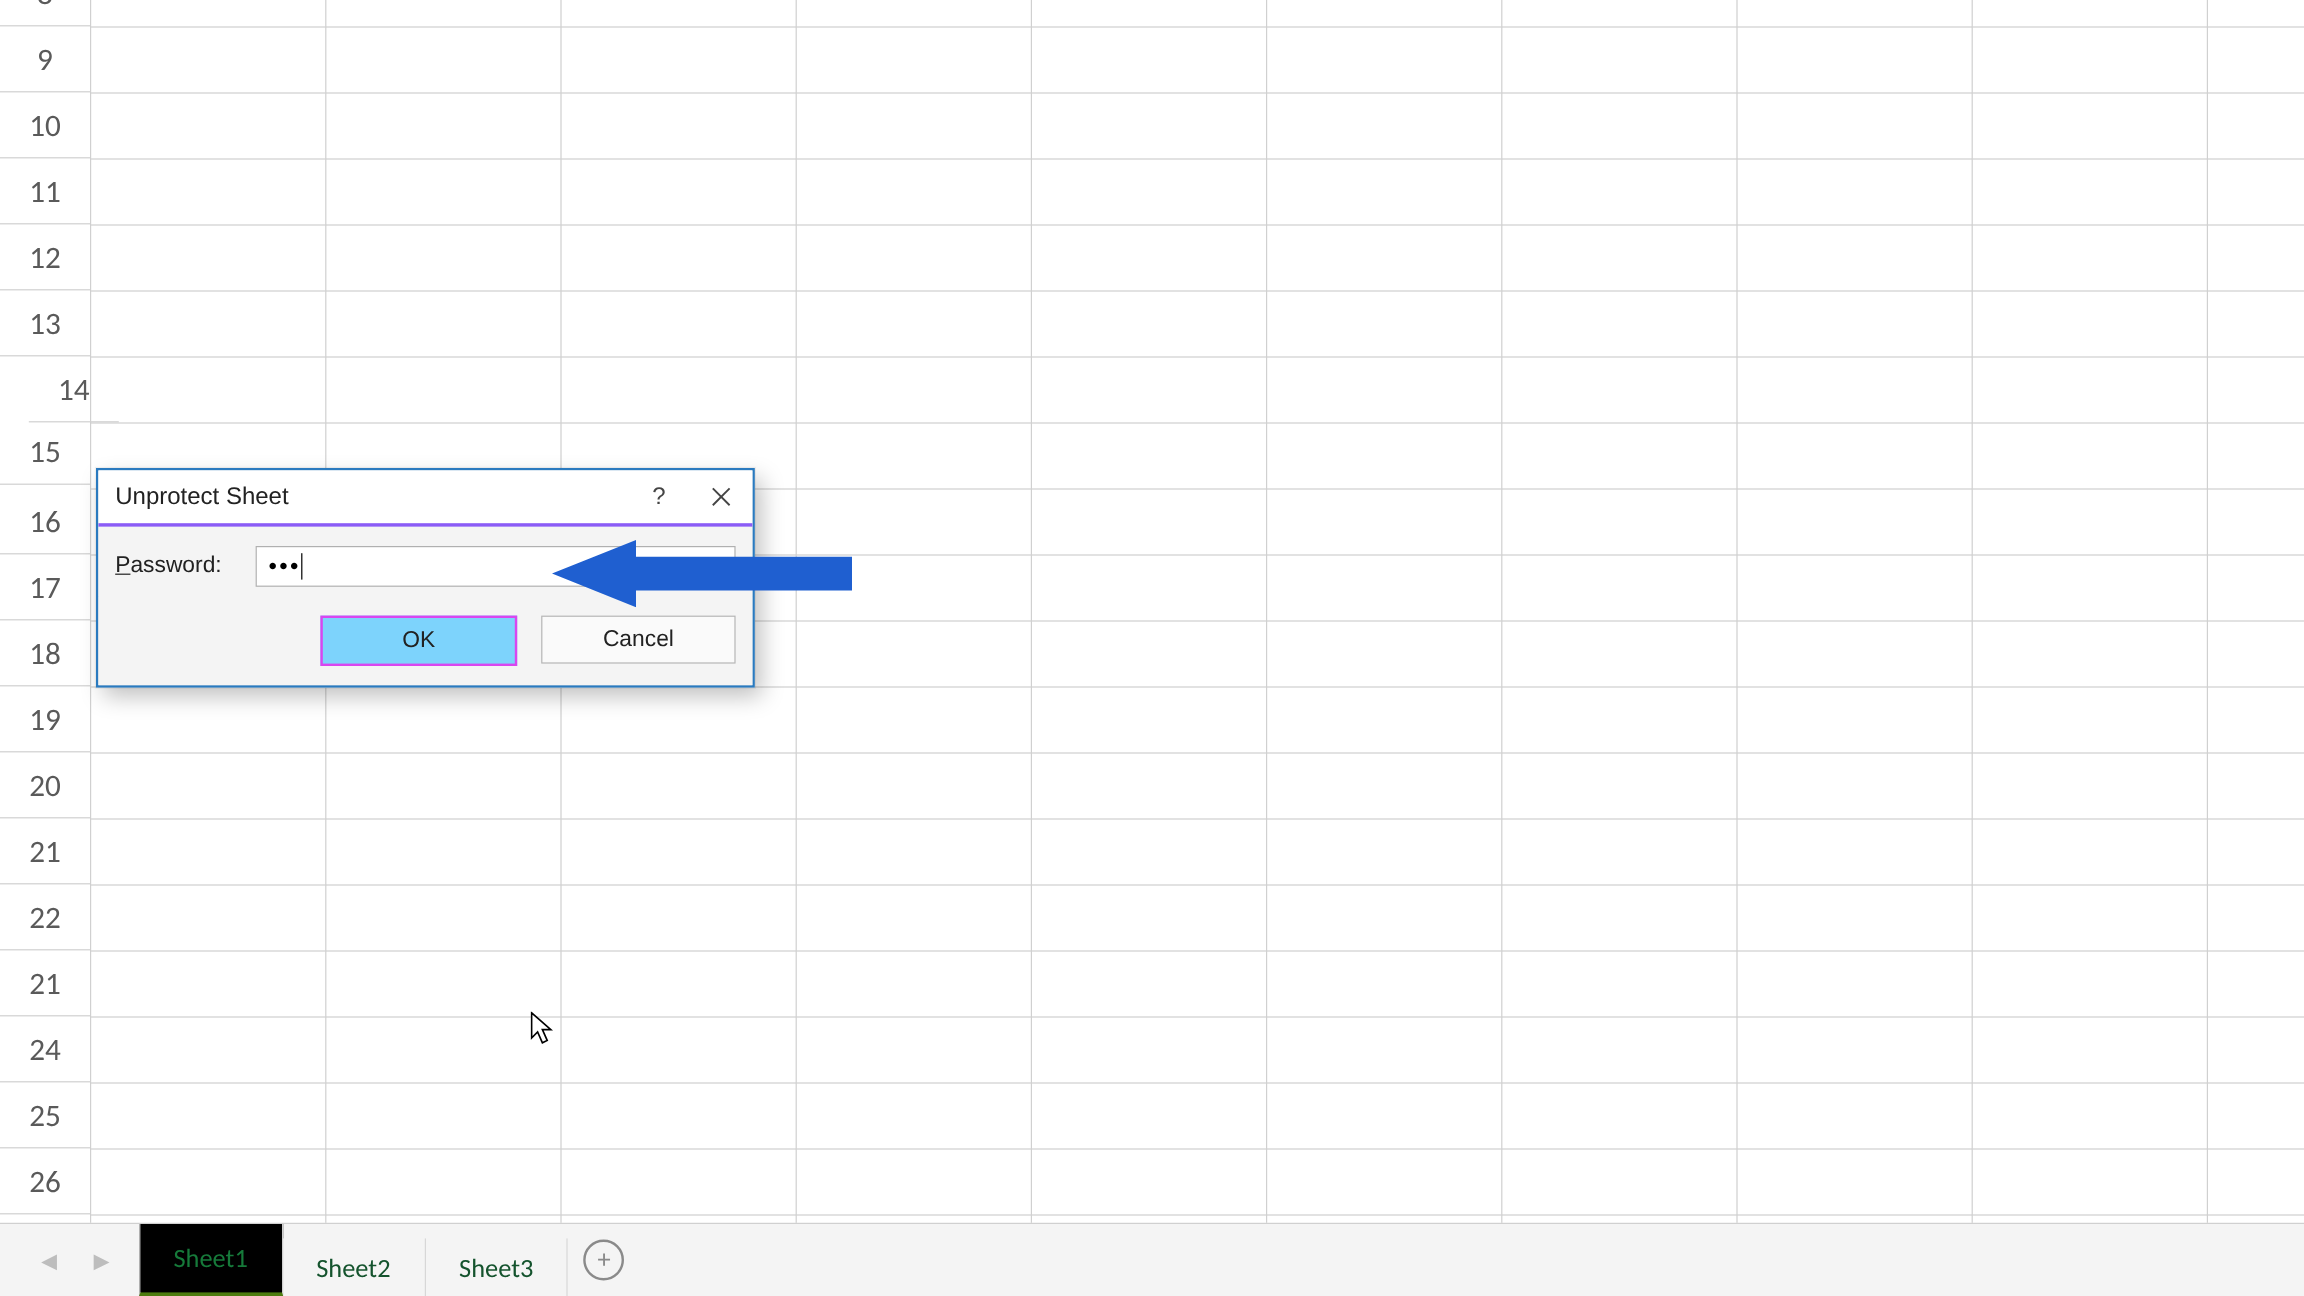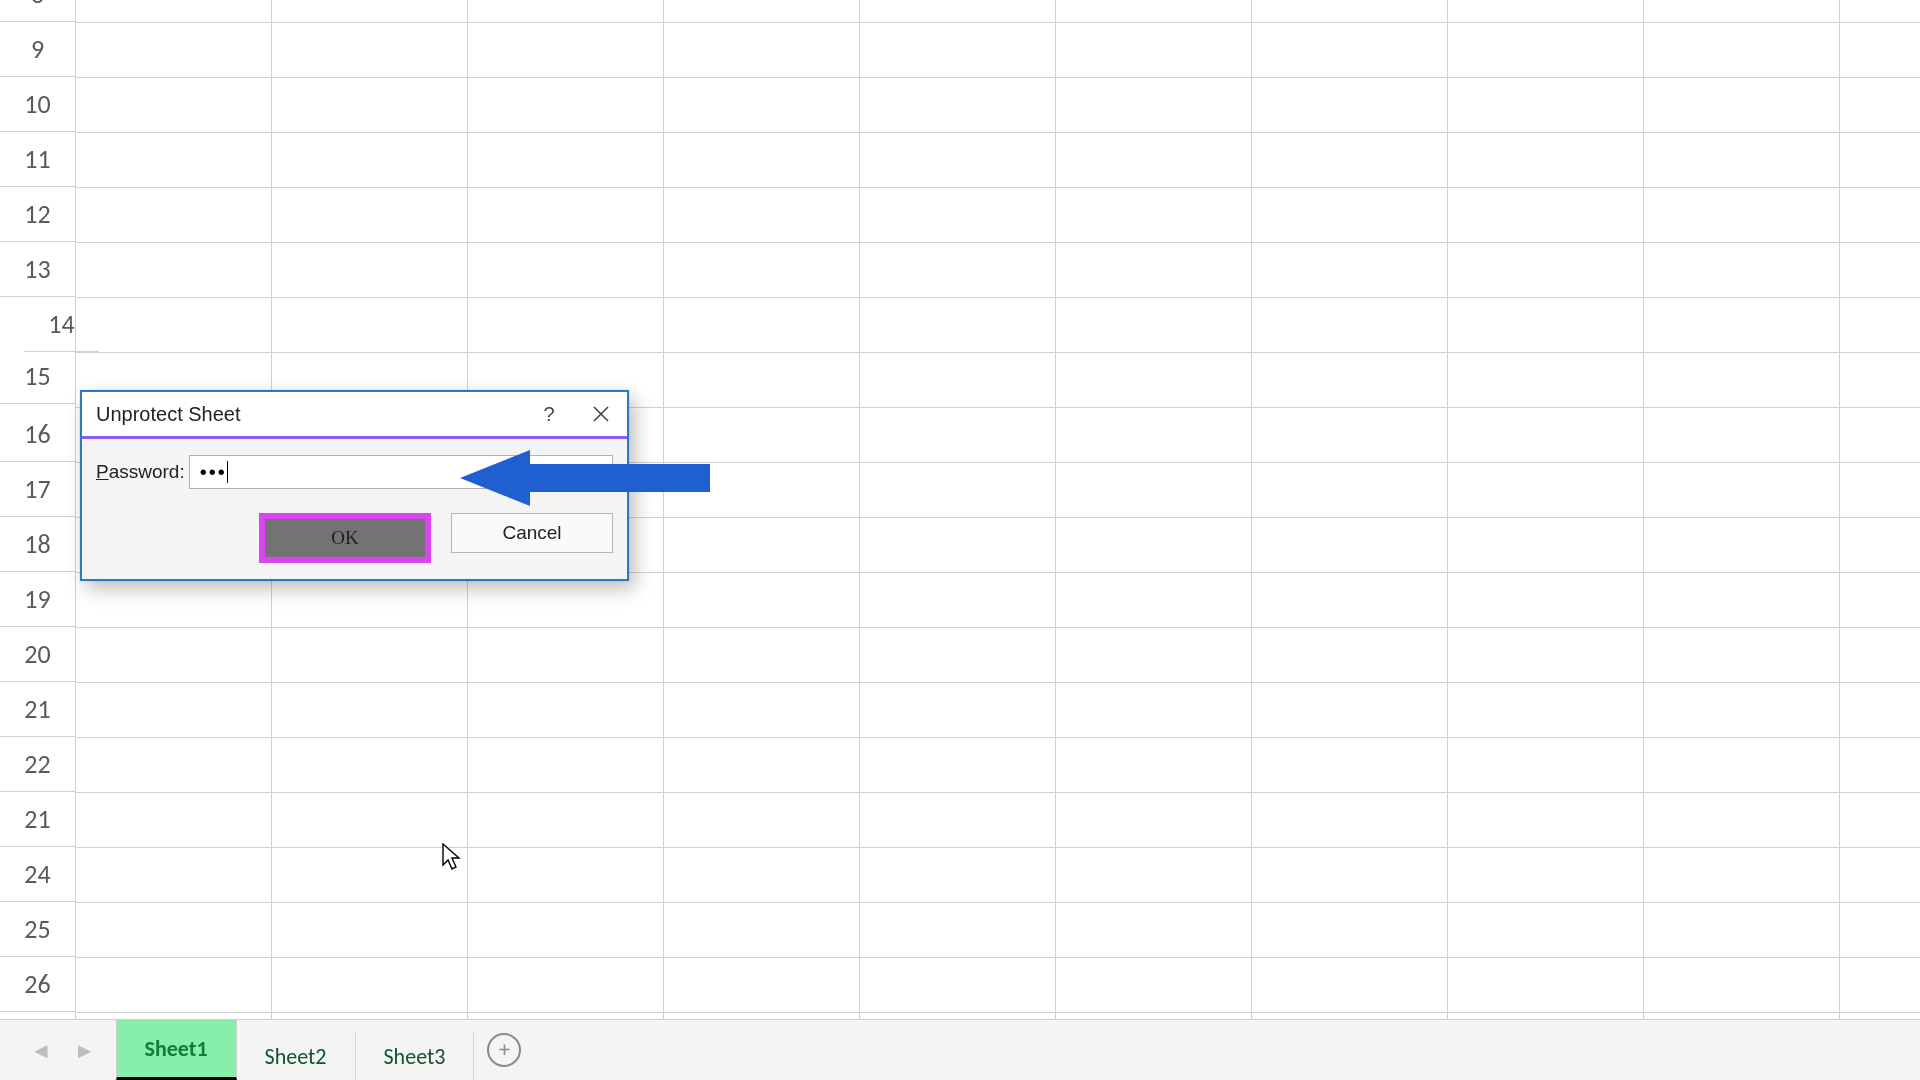--- a/index.html
+++ b/index.html
@@ -103,21 +103,21 @@
   }
   .titlebar-btn svg { width: 18px; height: 18px; stroke: #444; stroke-width: 1.6; fill: none; }
 
   .dialog-body {
     padding: 16px 14px 8px 14px;
     background: #f4f4f4;
   }
   .field-row {
     display: flex;
     align-items: center;
-    gap: 4px;
+    gap: 28px;
   }
   .field-label {
     font-size: 19px;
     color: #222;
   }
   .field-label u { text-decoration: underline; }
   .pw-input {
     flex: 1;
     height: 34px;
     border: 1px solid #b0b0b0;
@@ -156,23 +156,22 @@
     display: flex;
     align-items: center;
     justify-content: center;
     font-size: 19px;
     background: #fafafa;
     border: 1px solid #b5b5b5;
     color: #222;
     user-select: none;
   }
   .dlg-btn.default {
-    border: 6px solid #d946ef;
-    background: #737373;
-    font-family: Liberation Serif, serif;
+    border: 2px solid #d946ef;
+    background: #7dd3fc;
   }
 
   
   .annotation-arrow {
     position: absolute;
     left: 460px;
     top: 450px;
     width: 250px;
     height: 56px;
     pointer-events: none;
@@ -224,26 +223,26 @@
     display: flex;
     align-items: center;
     justify-content: center;
     font-size: 22px;
     color: #14532d;
     border-right: 1px solid #d7d7d7;
     user-select: none;
     background: #f4f4f4;
   }
   .tab.active {
-    background: #86efac;
+    background: #000000;
     color: #167a3a;
-    font-weight: 700;
+    font-weight: 400;
     border: 1px solid #d0d0d0;
     border-top: none;
-    border-bottom: 3px solid #000000;
+    border-bottom: 3px solid #4d7c0f;
     margin-top: 0;
     height: 57px;
   }
   .new-sheet {
     width: 60px;
     display: flex;
     align-items: center;
     justify-content: center;
   }
   .new-sheet .plus-circle {

